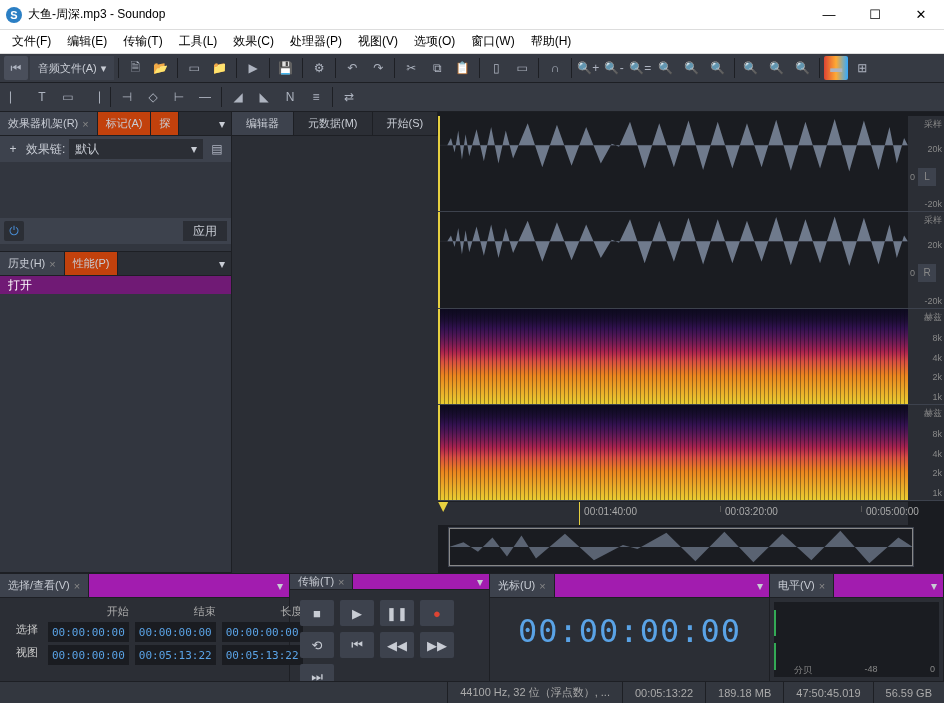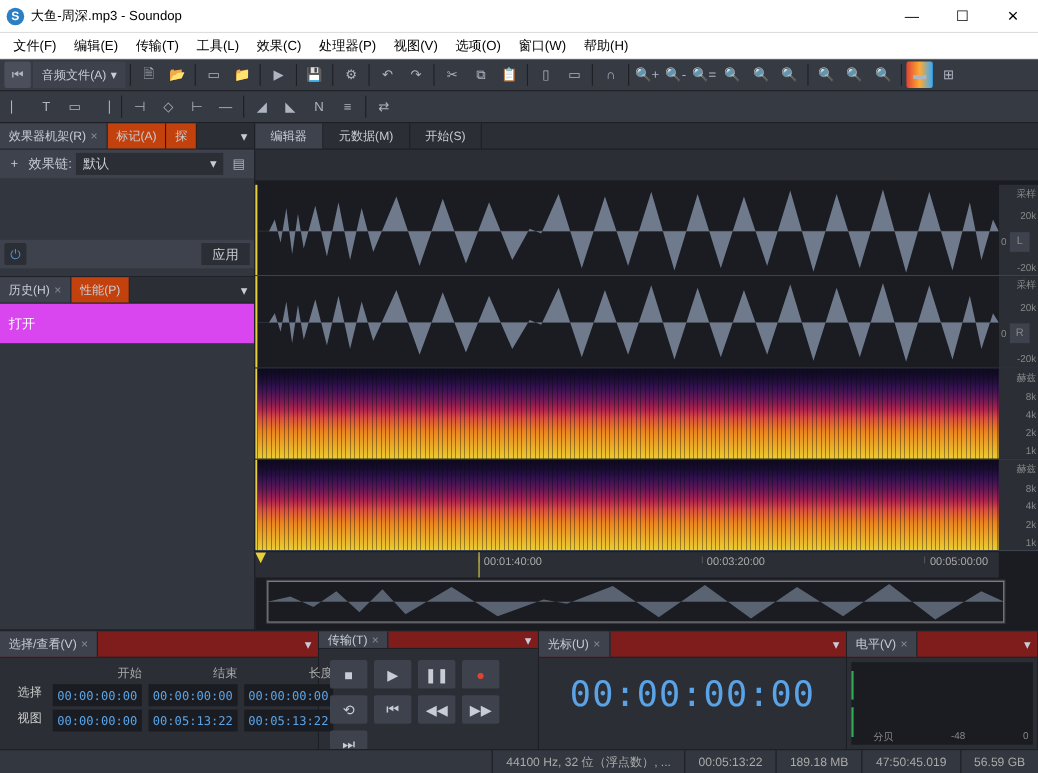--- a/index.html
+++ b/index.html
@@ -37,24 +37,24 @@
 .panel-tabs .more { margin-left: auto; padding: 0 6px; cursor: pointer; }
 
 .fx-row { height: 26px; display: flex; align-items: center; gap: 4px; background: #3d424d; padding: 0 4px; }
 .fx-row .add { width: 18px; text-align: center; cursor: pointer; }
 .fx-row .select { flex: 1; background: #2b2e35; height: 20px; display: flex; align-items: center; padding: 0 6px; justify-content: space-between; }
 .fx-space { height: 56px; }
 .fx-footer { height: 26px; display: flex; align-items: center; background: #3d424d; padding: 0 4px; gap: 6px; }
 .fx-footer .power { width: 20px; height: 20px; background: #2b2e35; display: flex; align-items: center; justify-content: center; color: #4a90d9; cursor: pointer; border-radius: 2px; }
 .fx-footer .apply { margin-left: auto; height: 20px; padding: 0 10px; background: #2b2e35; display: flex; align-items: center; cursor: pointer; }
 
-.history-item { background: #d946ef; height: 36px; display: flex; align-items: center; padding: 0 8px; color: #fff; }
-
-
-.center { flex: 1; display: flex; flex-direction: column; overflow: hidden; gap: 28px; }
+.history-item { background: #701a75; height: 18px; display: flex; align-items: center; padding: 0 8px; color: #fff; }
+
+
+.center { flex: 1; display: flex; flex-direction: row; overflow: hidden; }
 .center-tabs { height: 24px; display: flex; background: #2b2e35; border-bottom: 1px solid #1d1f24; }
 .center-tab { padding: 0 14px; height: 100%; display: flex; align-items: center; cursor: pointer; border-right: 1px solid #1d1f24; font-size: 11px; }
 .center-tab.active { background: #3d424d; }
 
 .editor { flex: 1; display: flex; flex-direction: column; background: #1a1c21; position: relative; padding: 4px 0 4px 0;}
 .track-row { flex: 1; display: flex; position: relative; border-bottom: 1px solid #3d424d; }
 .wave-canvas { flex: 1; position: relative; overflow: hidden; background: #1a1c21; border-left: 2px solid #e6d040; }
 .scale { width: 36px; background: #2b2e35; display: flex; flex-direction: column; font-size: 9px; color: #888; padding: 2px; justify-content: space-between; }
 .scale .lab { writing-mode: horizontal-tb; text-align: right; }
 .ch-btn { width: 18px; height: 18px; background: #3d424d; text-align: center; line-height: 18px; font-size: 10px; margin: 1px; cursor: pointer; }
@@ -66,21 +66,21 @@
 .timeline .cursor { position: absolute; top: 0; height: 100%; border-left: 1px solid #e6d040; }
 .timeline .marker { position: absolute; top: 0; width: 10px; height: 10px; background: #e6d040; clip-path: polygon(0 0, 100% 0, 50% 100%); }
 
 .overview { height: 40px; background: #1a1c21; margin: 2px 30px 2px 10px; position: relative; border: 1px solid #3d424d; }
 .overview svg { width: 100%; height: 100%; }
 .overview .view-rect { position: absolute; left: 0; top: 0; height: 100%; width: 100%; border: 1px solid #888; }
 
 
 .bottom { height: 108px; display: flex; background: #2b2e35; border-top: 1px solid #1d1f24; }
 .bpanel { border-right: 1px solid #1d1f24; display: flex; flex-direction: column; }
-.bpanel .panel-tabs { background: #7f1d1d; }
+.bpanel .panel-tabs { background: #a21caf; }
 .bpanel-body { flex: 1; padding: 6px; display: flex; flex-direction: column; gap: 4px; }
 
 .sel-table { display: grid; grid-template-columns: 36px 1fr 1fr 1fr; gap: 3px 6px; font-size: 11px; }
 .sel-table .h { text-align: right; color: #aaa; }
 .sel-table .lab { color: #ccc; margin-left: 10px; }
 .sel-table .val { background: #1a1c21; padding: 2px 4px; color: #5aa3e6; text-align: center; font-family: monospace; font-size: 11px; height: 20px; display: flex; align-items: center; justify-content: center; }
 
 .transport { display: flex; gap: 6px; flex-wrap: wrap; padding: 10px; }
 .trans-btn { width: 34px; height: 26px; background: #3d424d; display: flex; align-items: center; justify-content: center; cursor: pointer; border-radius: 2px; font-size: 13px; }
 .trans-btn.rec { color: #d43; }

